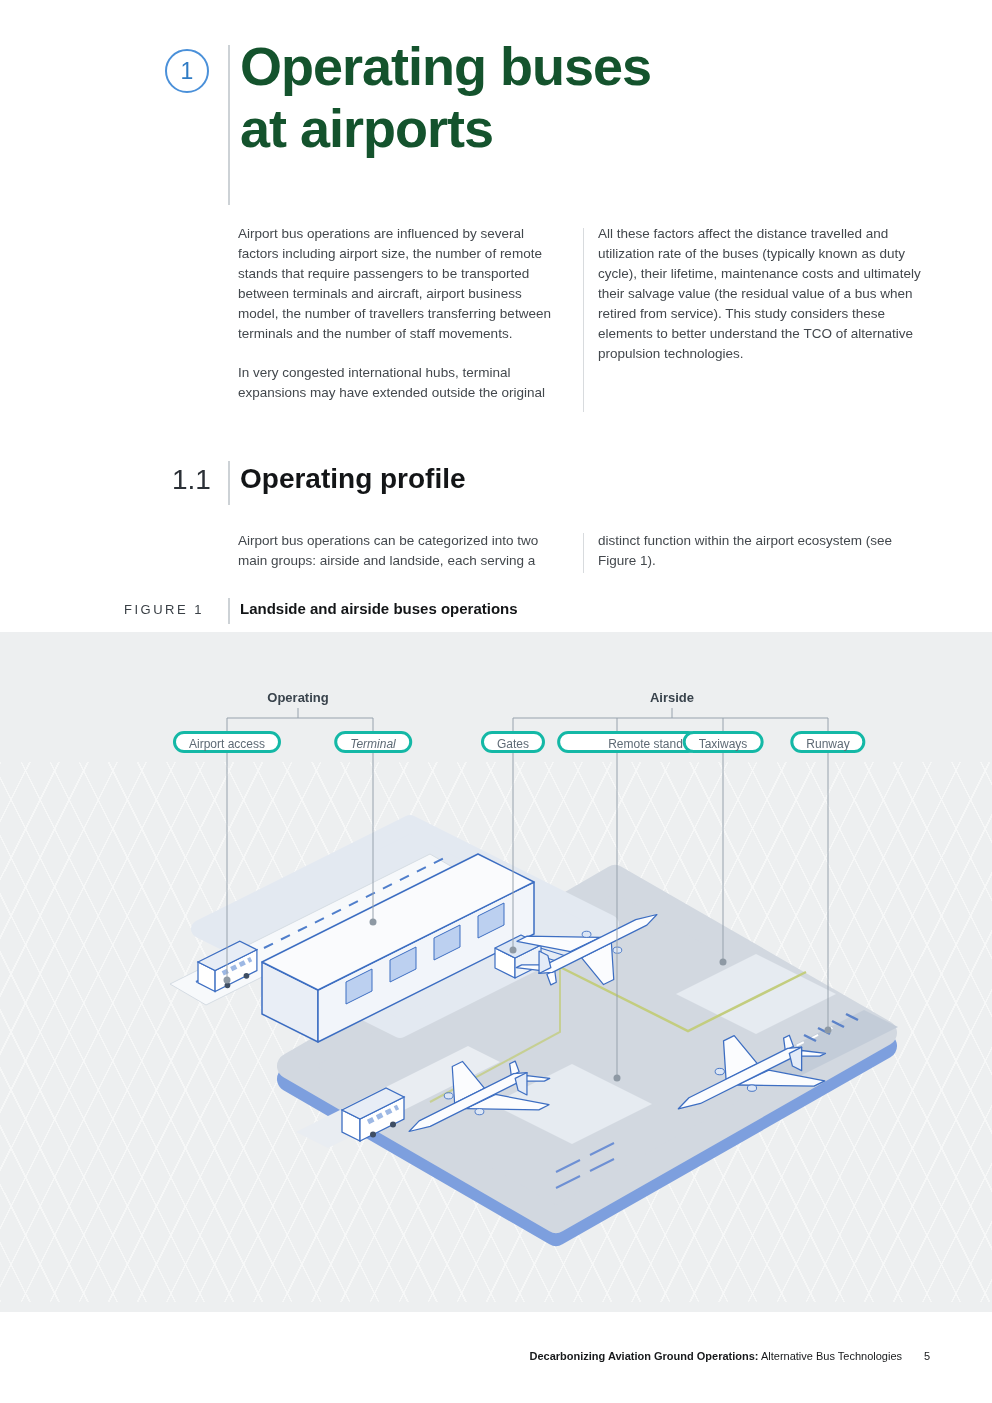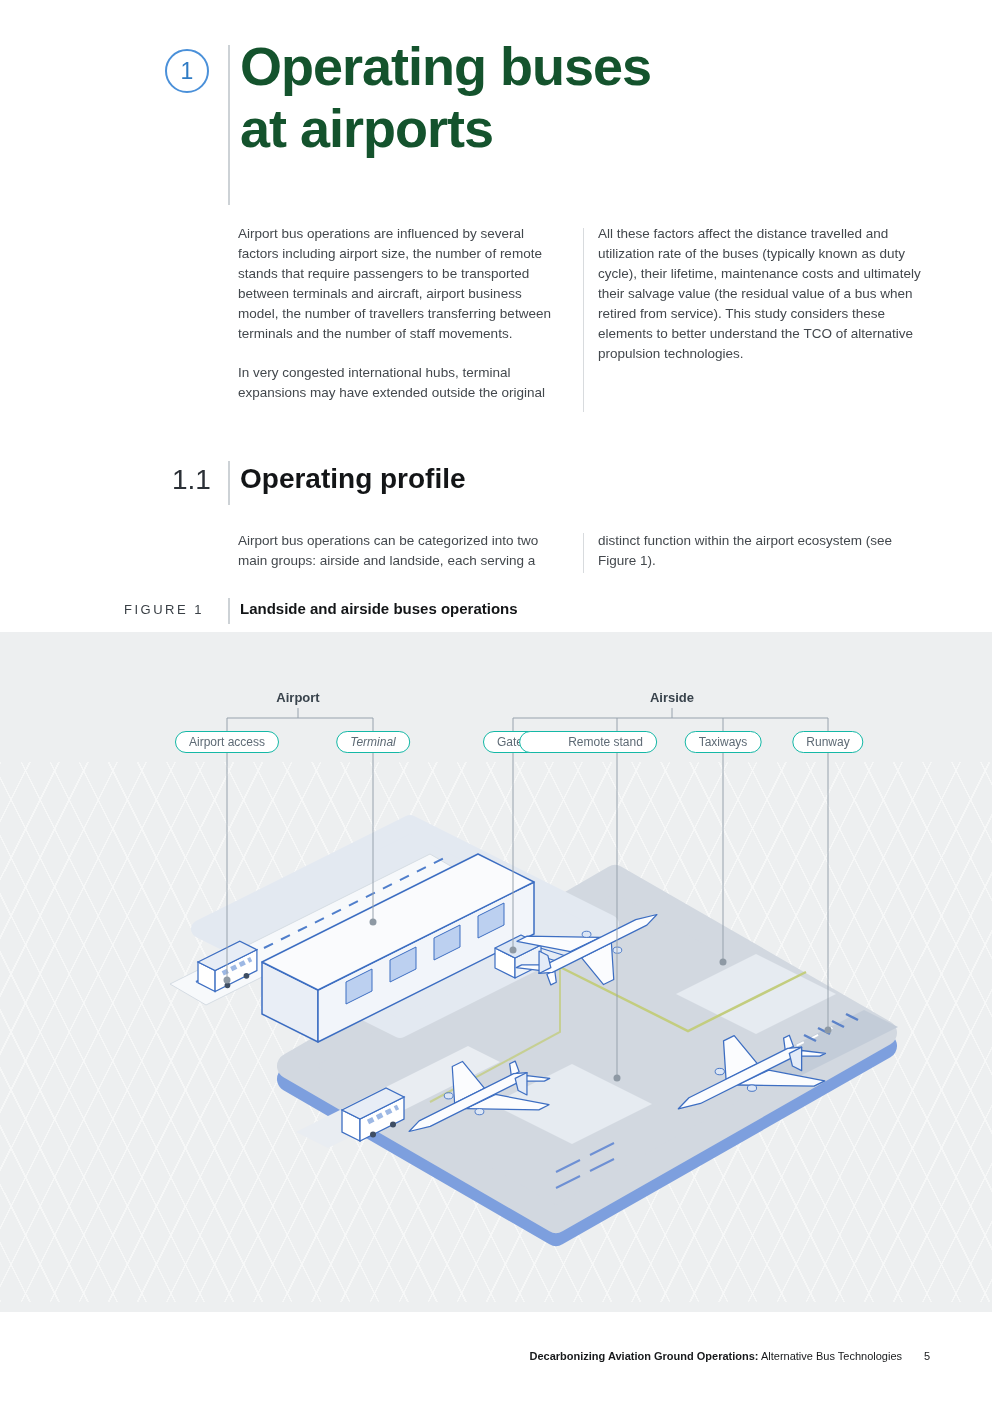--- a/index.html
+++ b/index.html
@@ -42,21 +42,21 @@
     background-image:
       repeating-linear-gradient(63.4deg, rgba(255,255,255,.9) 0px, rgba(255,255,255,.9) 1.5px, transparent 1.5px, transparent 26px),
       repeating-linear-gradient(116.6deg, rgba(255,255,255,.9) 0px, rgba(255,255,255,.9) 1.5px, transparent 1.5px, transparent 26px);
   }
   .scene { position:absolute; left:0; top:0; width:992px; height:680px; }
   .grp-label { position:absolute; top:58px; transform:translateX(-50%);
                font-size:13px; font-weight:bold; color:#39434c; }
   .pill {
     position:absolute; top:99px; transform:translateX(-50%);
     height:22px; line-height:20px; padding:0 13px; border-radius:12px;
-    background:#ffffff; border:1px solid #14b8a6; color:#5e6a75;
+    background:#ffffff; border:3px solid #14b8a6; color:#5e6a75;
     font-size:12px; white-space:nowrap;
   }
 
   
   .footer { left:0; top:1350px; width:902px; text-align:right; font-size:11px; color:#17191b; }
   .footer b { font-weight:bold; }
   .page-num { left:924px; top:1350px; font-size:11px; color:#17191b; }
 </style>
 </head>
 <body>
@@ -205,27 +205,27 @@
       <g fill="#8e99a4">
         <circle cx="227" cy="348" r="3.5"></circle>
         <circle cx="373" cy="290" r="3.5"></circle>
         <circle cx="513" cy="318" r="3.5"></circle>
         <circle cx="617" cy="446" r="3.5"></circle>
         <circle cx="723" cy="330" r="3.5"></circle>
         <circle cx="828" cy="398" r="3.5"></circle>
       </g>
     </svg>
 
-    <div class="grp-label" style="left:298px;">Airport</div>
+    <div class="grp-label" style="left:298px;">Operating</div>
     <div class="grp-label" style="left:672px;">Airside</div>
 
     <div class="pill" style="left:227px;">Airport access</div>
     <div class="pill" style="left:373px;font-style:italic;">Terminal</div>
     <div class="pill" style="left:513px;">Gates</div>
-    <div class="pill" style="left:588px;padding-left:48px;">Remote stand</div>
+    <div class="pill" style="left:628px;padding-left:48px;">Remote stand</div>
     <div class="pill" style="left:723px;">Taxiways</div>
     <div class="pill" style="left:828px;">Runway</div>
   </div>
 
   <div class="abs footer">
     <b>Decarbonizing Aviation Ground Operations:</b><span> Alternative Bus Technologies</span>
   </div>
   <div class="abs page-num">5</div>
 
 </div>

